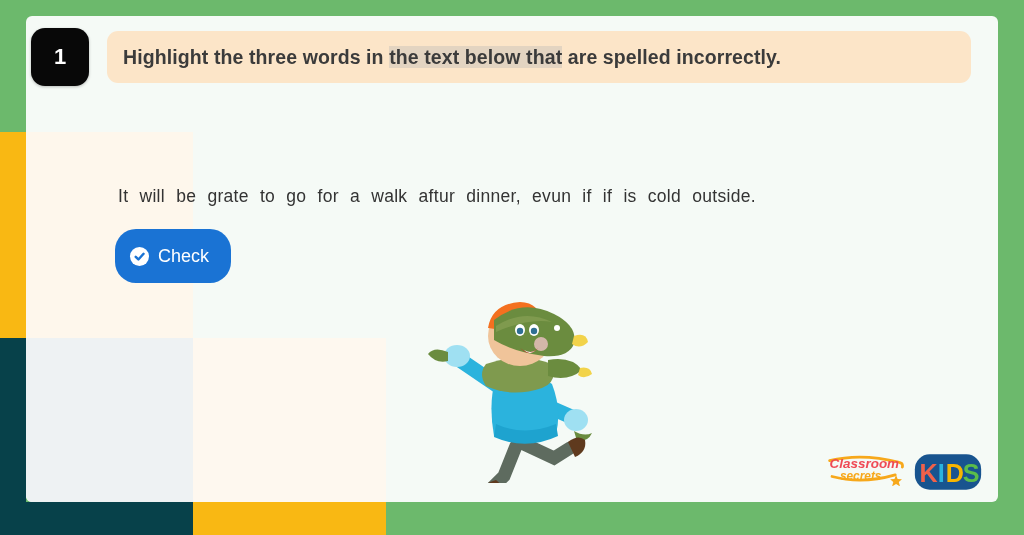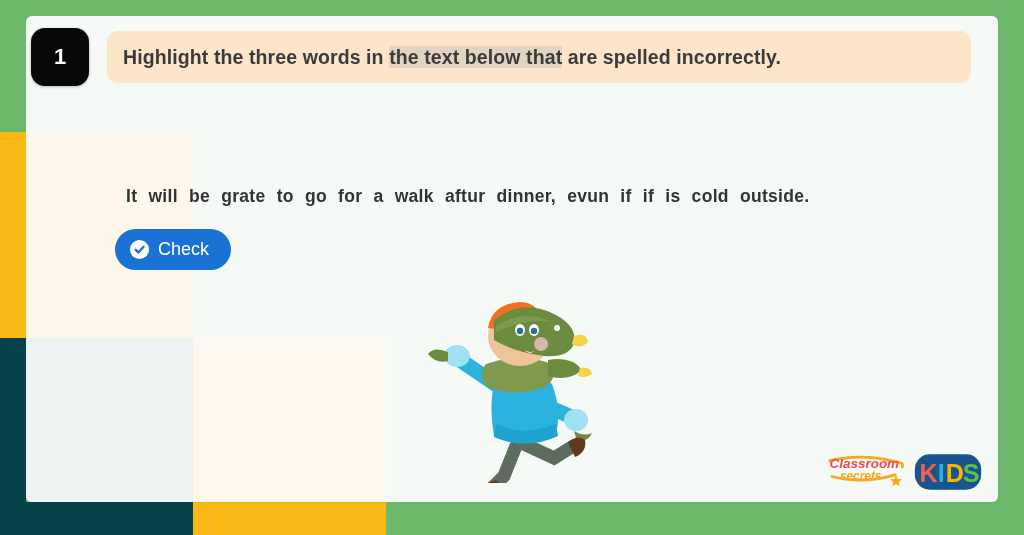--- a/index.html
+++ b/index.html
@@ -93,36 +93,36 @@
     letter-spacing: .1px;
     white-space: nowrap;
   }
   #prompt-text .sel {
     background: #e3d4c1;
   }
 
   
   #sentence {
     position: absolute;
-    left: 100px;
+    left: 92px;
     top: 170px;
     font-size: 17.5px;
-    font-weight: bold;
+    font-weight: normal;
     color: #333333;
     word-spacing: 6px;
     letter-spacing: .3px;
     white-space: nowrap;
   }
 
   
   #check-btn {
     position: absolute;
     left: 89px;
     top: 213px;
-    height: 41px;
+    height: 54px;
     padding: 0 22px 0 15px;
     background: #1a73d4;
     border: none;
     border-radius: 21px;
     color: #ffffff;
     font-size: 18px;
     font-family: "Liberation Sans", sans-serif;
     display: flex;
     align-items: center;
     gap: 9px;

